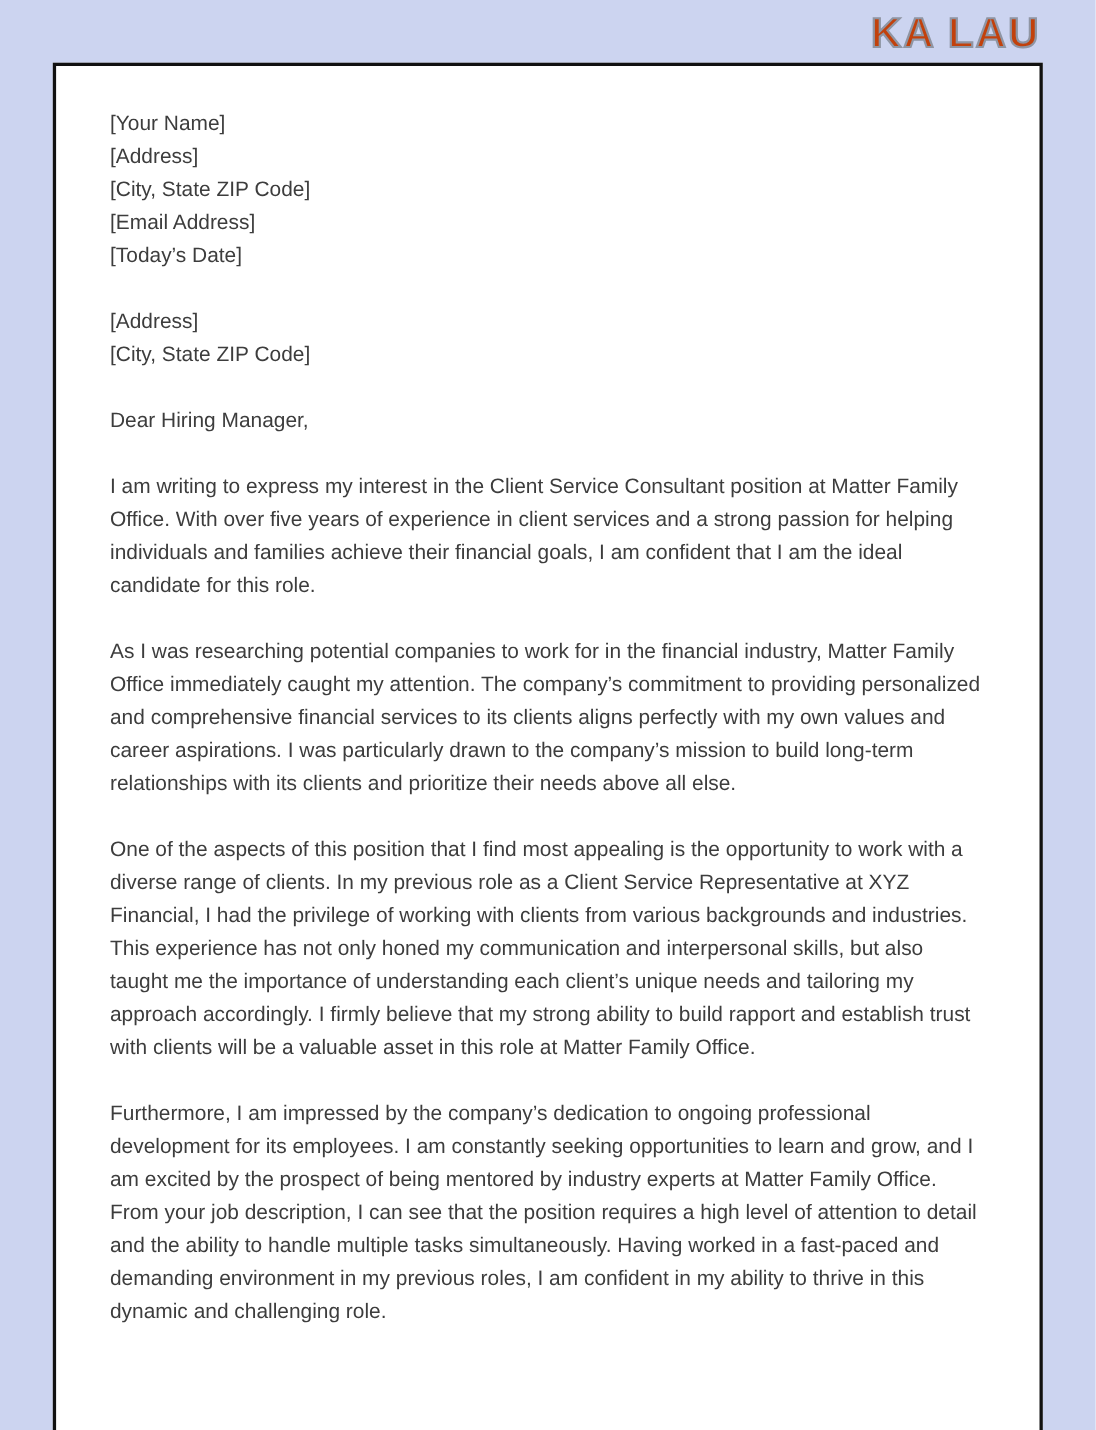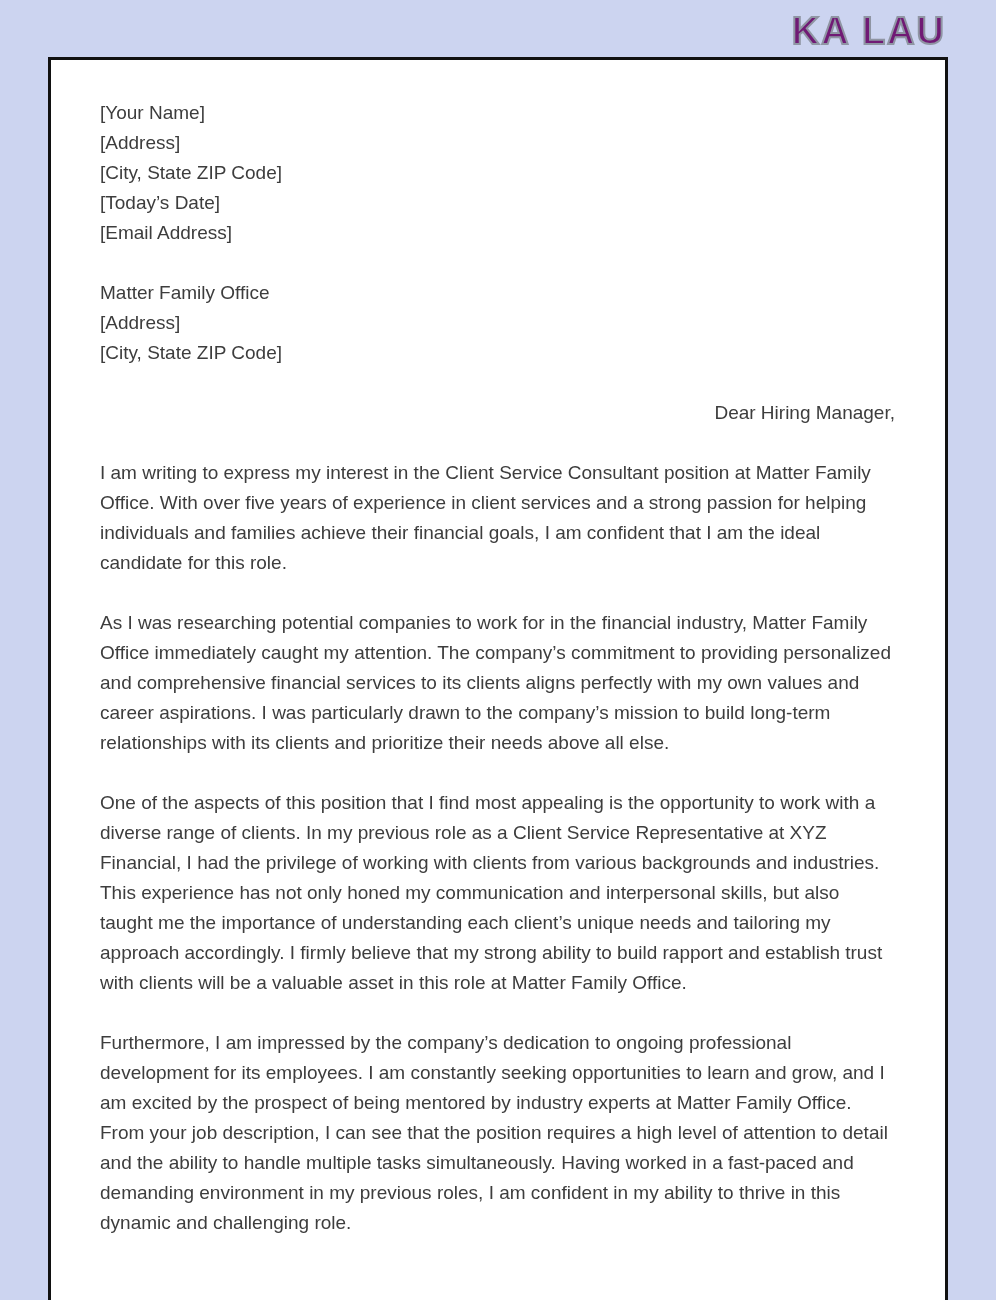--- a/index.html
+++ b/index.html
@@ -13,21 +13,21 @@
     font-family: "Liberation Sans", sans-serif;
     position: relative;
   }
   .logo {
     position: absolute;
     top: 10px;
     right: 50px;
     font-size: 38px;
     font-weight: 800;
     letter-spacing: 2px;
-    color: #701a75;
+    color: #c2410c;
     -webkit-text-stroke: 2px #8f95a3;
     font-family: "Liberation Sans", sans-serif;
   }
   .page {
     position: absolute;
     left: 48px;
     top: 57px;
     width: 900px;
     height: 1299px;
     background: #ffffff;
@@ -35,21 +35,21 @@
     overflow: hidden;
   }
   .letter {
     padding: 38px 50px 0 49px;
     font-size: 19px;
     line-height: 30px;
     color: #3d3d3d;
   }
   .block { margin-bottom: 30px; }
   .para { margin-bottom: 30px; }
-  .salutation { margin-bottom: 30px; text-align: right; }
+  .salutation { margin-bottom: 30px; }
   .footer {
     position: absolute;
     right: 10px;
     bottom: 4px;
     font-size: 10px;
     color: #444444;
     background: #ffffff;
     padding-left: 6px;
   }
 </style>
@@ -58,26 +58,25 @@
 
 <div class="logo">KA LAU</div>
 
 <div class="page">
   <div class="letter">
 
     <div class="block">
       <div>[Your Name]</div>
       <div>[Address]</div>
       <div>[City, State ZIP Code]</div>
+      <div>[Email Address]</div>
       <div>[Today’s Date]</div>
-      <div>[Email Address]</div>
     </div>
 
     <div class="block">
-      <div>Matter Family Office</div>
       <div>[Address]</div>
       <div>[City, State ZIP Code]</div>
     </div>
 
     <div class="salutation">Dear Hiring Manager,</div>
 
     <p class="para">I am writing to express my interest in the Client Service Consultant position at Matter Family Office. With over five years of experience in client services and a strong passion for helping individuals and families achieve their financial goals, I am confident that I am the ideal candidate for this role.</p>
     <p class="para">As I was researching potential companies to work for in the financial industry, Matter Family Office immediately caught my attention. The company’s commitment to providing personalized and comprehensive financial services to its clients aligns perfectly with my own values and career aspirations. I was particularly drawn to the company’s mission to build long-term relationships with its clients and prioritize their needs above all else.</p>
     <p class="para">One of the aspects of this position that I find most appealing is the opportunity to work with a diverse range of clients. In my previous role as a Client Service Representative at XYZ Financial, I had the privilege of working with clients from various backgrounds and industries. This experience has not only honed my communication and interpersonal skills, but also taught me the importance of understanding each client’s unique needs and tailoring my approach accordingly. I firmly believe that my strong ability to build rapport and establish trust with clients will be a valuable asset in this role at Matter Family Office.</p>
     <p class="para">Furthermore, I am impressed by the company’s dedication to ongoing professional development for its employees. I am constantly seeking opportunities to learn and grow, and I am excited by the prospect of being mentored by industry experts at Matter Family Office. From your job description, I can see that the position requires a high level of attention to detail and the ability to handle multiple tasks simultaneously. Having worked in a fast-paced and demanding environment in my previous roles, I am confident in my ability to thrive in this dynamic and challenging role.</p>

